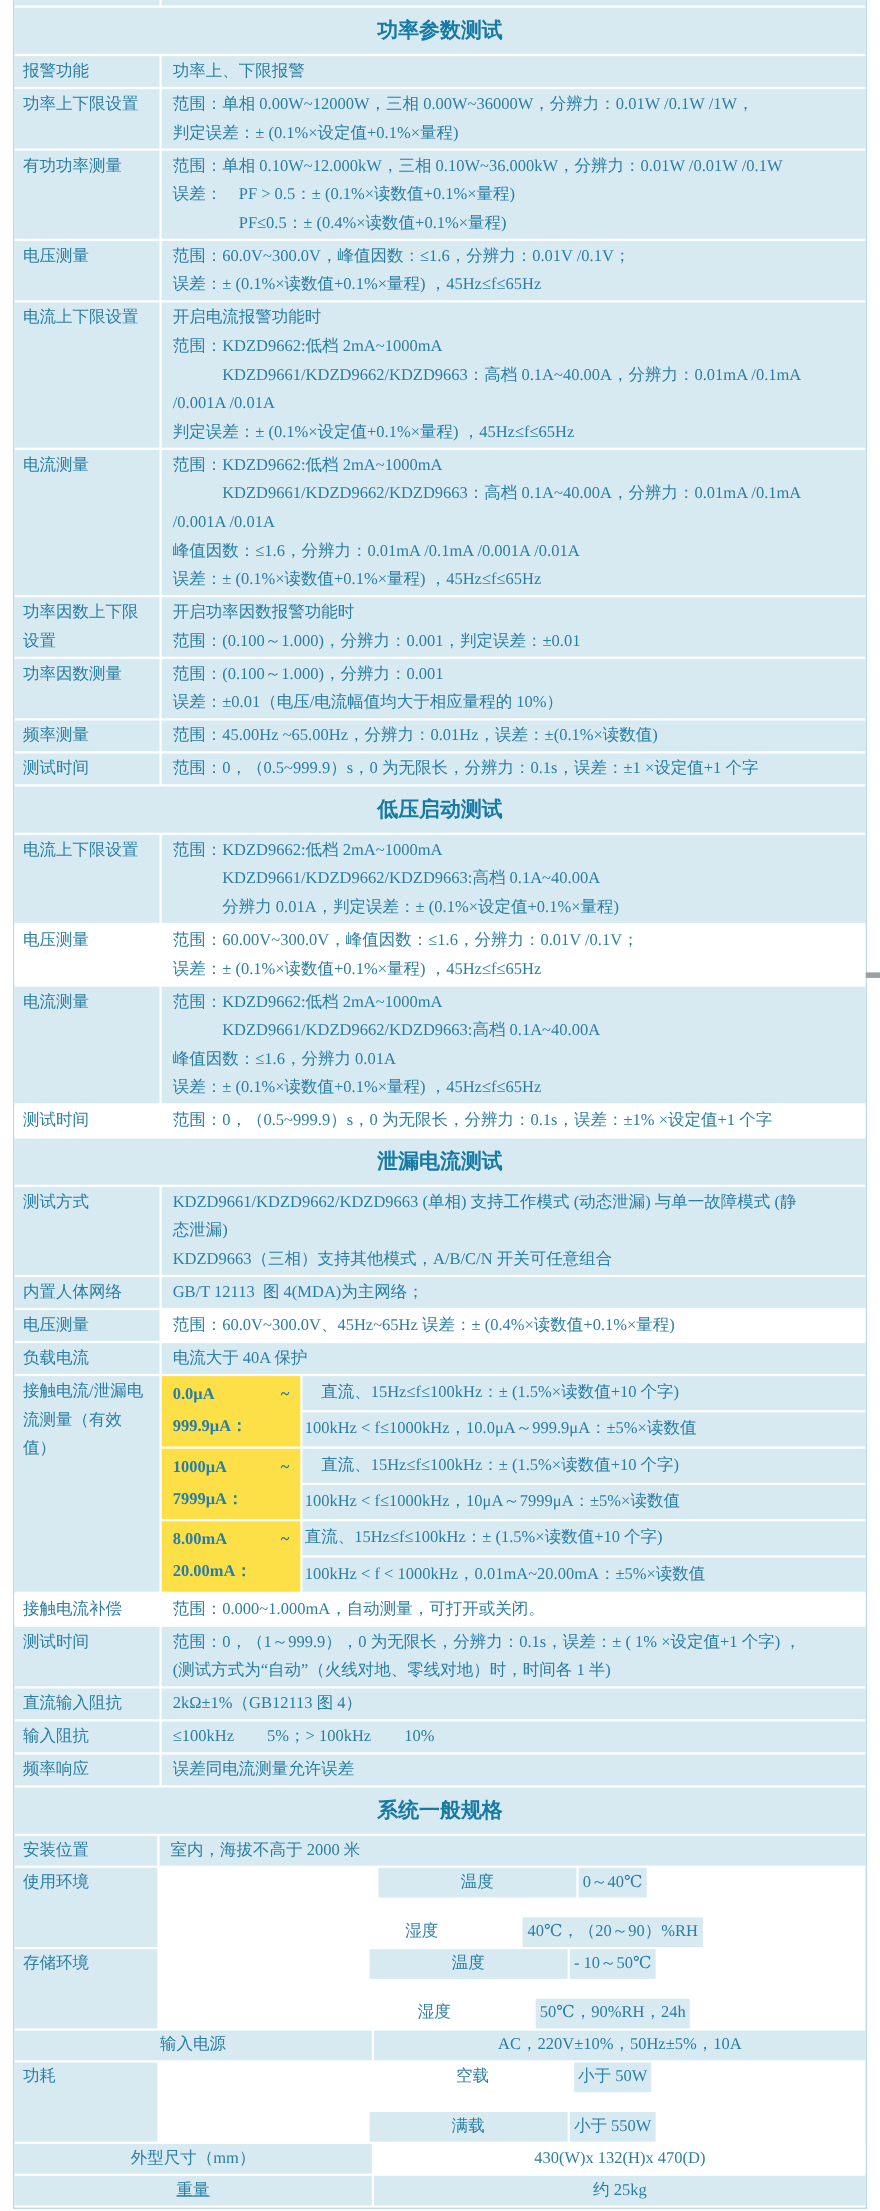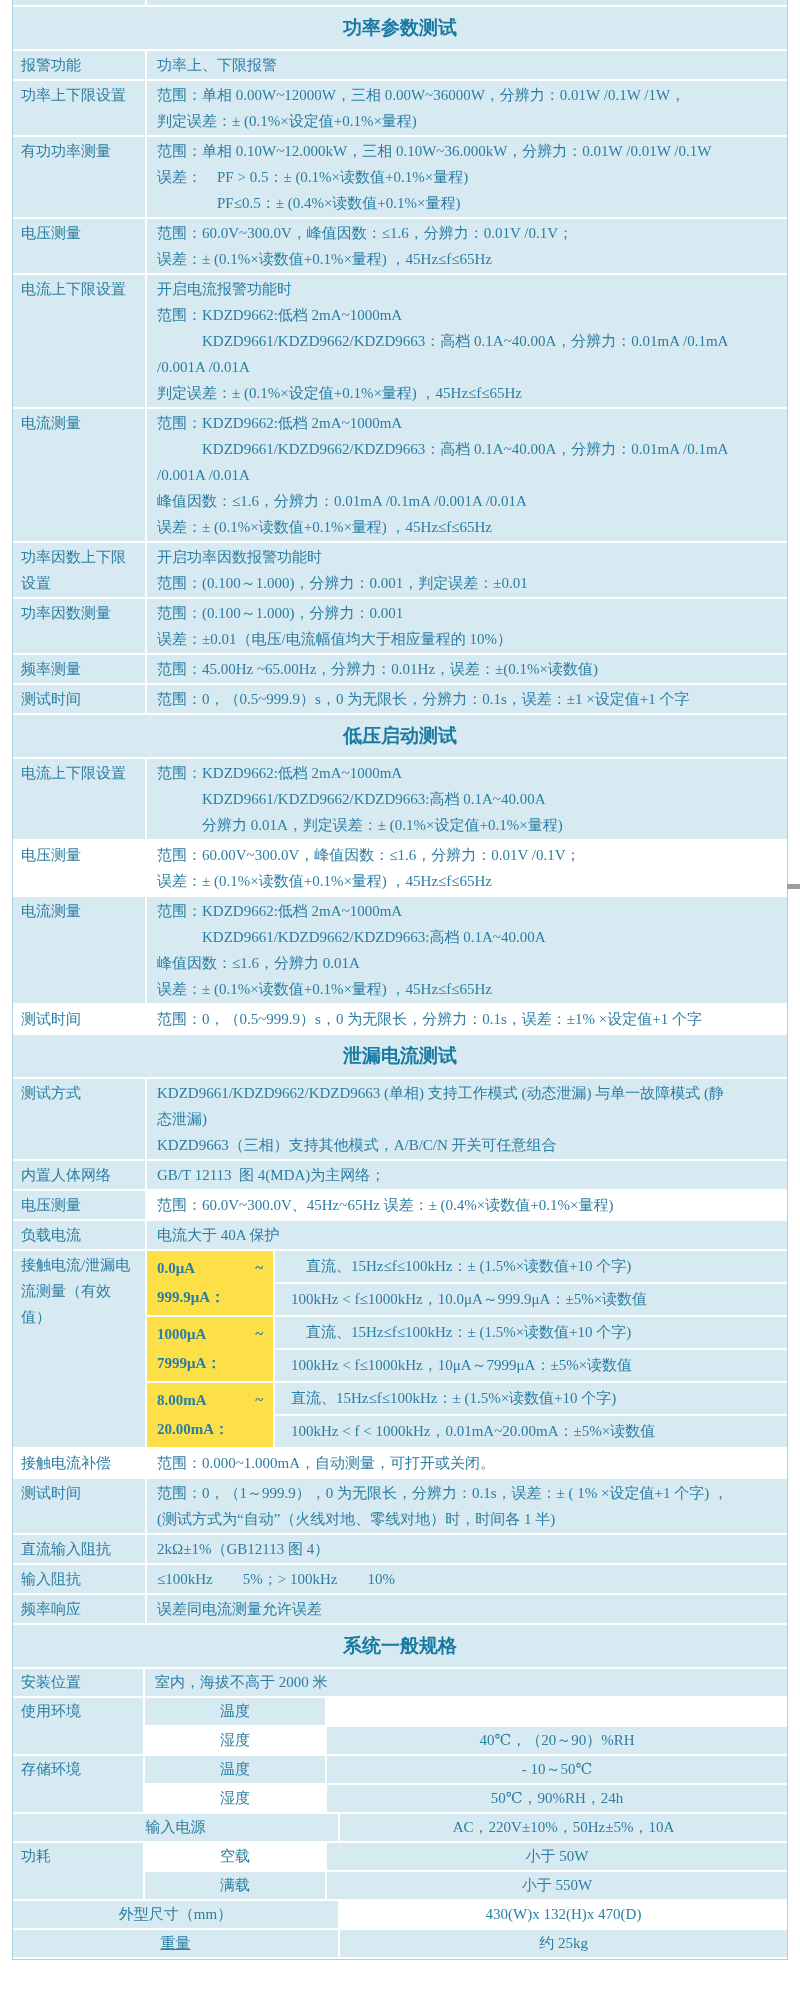--- a/index.html
+++ b/index.html
@@ -36,28 +36,28 @@
   .value.vwhite { background:#ffffff; }
   
   .nest { flex:1; display:flex; flex-direction:column; gap:2px; }
   .nrow { display:flex; gap:2px; }
   .nrange {
     width:126px; flex:none; background:#fde047;
     padding:3px 10px 1px 10px; line-height:29px;font-weight:bold;
   }
   .nr1 { display:flex; justify-content:space-between; }
   .nerrs { flex:1; display:flex; flex-direction:column; gap:2px; }
-  .nerr { background:#d7eaf2; padding:0 6px 0 16px; line-height:31px; white-space:pre-wrap; }
+  .nerr { background:#d7eaf2; padding:0 6px 0 2px; line-height:31px; white-space:pre-wrap; }
   
   .g-row { line-height:25px; }
   .g-label { width:130px; flex:none; padding:1px 6px 1px 8px; }
   .g-wideval { flex:1; padding:1px 6px 1px 10px; }
   .g-merged { width:325px; flex:none; text-align:center; padding:1px 4px; }
   .g-merged.u { text-decoration:underline; }
-  .g-pairs { flex:1; display:flex; flex-direction:column; gap:2px; }
+  .g-pairs { flex:1; display:flex; flex-direction:column; gap:18px;align-items:center; }
   .g-subrow { display:flex; gap:2px; }
   .g-sub { width:180px; flex:none; text-align:center; padding:1px 4px; }
   .g-sub.white { background:#ffffff; }
   .g-val { flex:1; text-align:center; padding:1px 4px; }
   .g-val.vwhite { background:#ffffff; }
   .scroll-thumb {
     position:absolute; right:0; top:884px; width:13px; height:5px;
     background:#9aa0a4;
   }
 </style>
@@ -211,20 +211,21 @@
     <div class="sec-h">系统一般规格</div>
     <div class="row g-row">
       <div class="cell g-label">安装位置</div>
       <div class="cell g-wideval">室内，海拔不高于 2000 米</div>
     </div>
     <div class="row g-row">
       <div class="cell g-label">使用环境</div>
       <div class="g-pairs">
         <div class="g-subrow">
           <div class="cell g-sub">温度</div>
+          <div class="cell g-val">0～40℃</div>
         </div>
         <div class="g-subrow">
           <div class="cell g-sub white">湿度</div>
           <div class="cell g-val">40℃，（20～90）%RH</div>
         </div>
       </div>
     </div>
     <div class="row g-row">
       <div class="cell g-label">存储环境</div>
       <div class="g-pairs">

